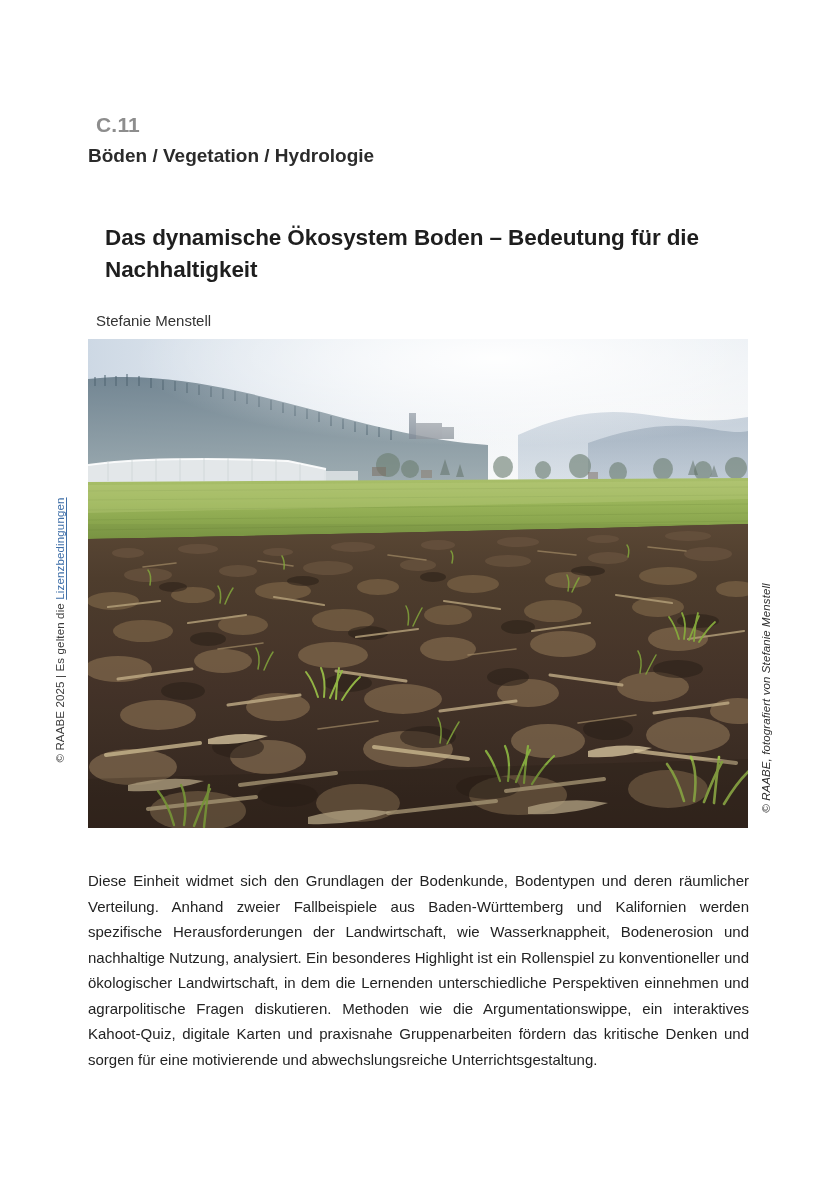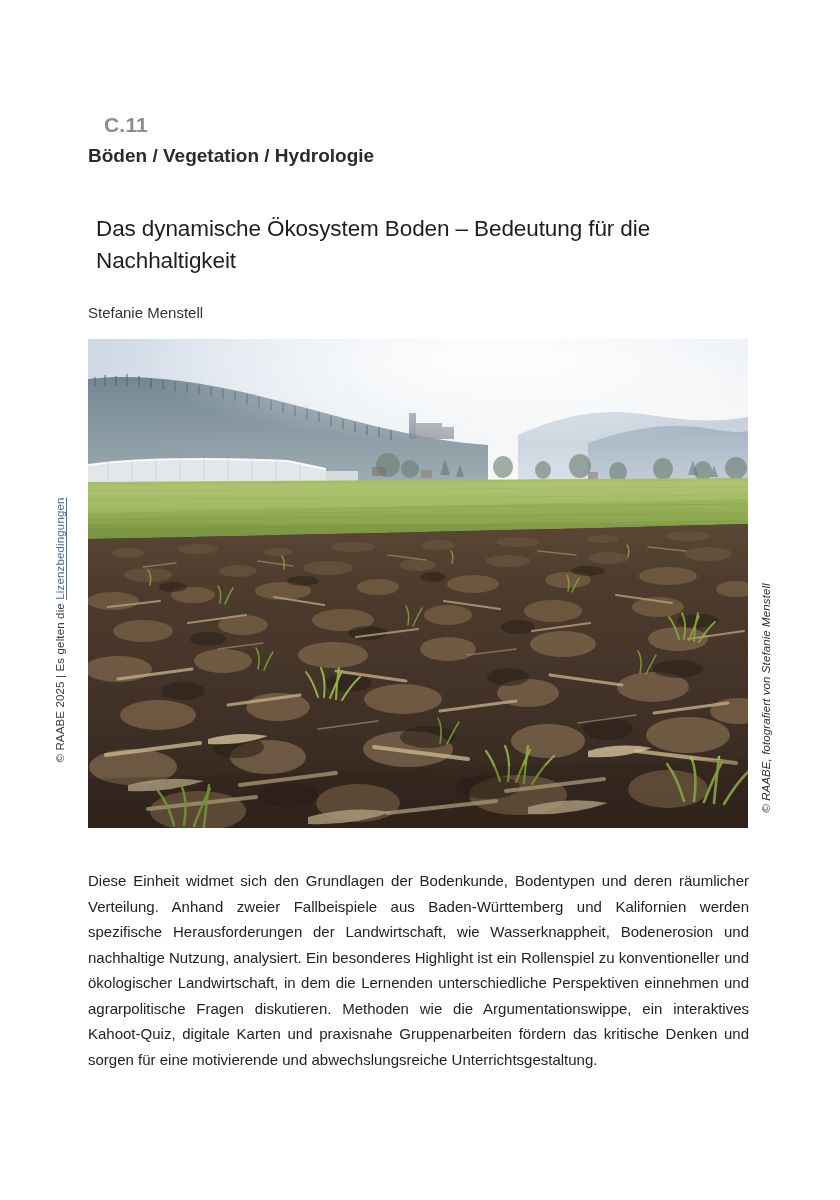--- a/index.html
+++ b/index.html
@@ -28,50 +28,50 @@
     left: 88px;
     top: 112px;
     width: 600px;
   }
   .chapter-code {
     font-size: 21px;
     font-weight: 700;
     color: #8d8d8d;
     letter-spacing: 0.2px;
     line-height: 1.25;
-    margin: 0 0 6px 16px;
+    margin: 0 0 6px 8px;
   }
   .chapter-topic {
     font-size: 19px;
     font-weight: 700;
     color: #2b2b2b;
     line-height: 1.25;
     margin: 0;
   }
   .doc-title {
     position: absolute;
     left: 88px;
     top: 205px;
     width: 600px;
     font-size: 22.5px;
-    font-weight: 400;
+    font-weight: 700;
     color: #1e1e1e;
     line-height: 1.44;
-    margin: 8px;
+    margin: 17px;
     letter-spacing: -0.1px;
   }
   .doc-author {
     position: absolute;
     left: 88px;
     top: 303px;
     font-size: 15px;
     font-weight: 400;
     color: #333333;
     line-height: 1.3;
-    margin: 0;
+    margin: 8px;
   }
 
   
   .side-left {
     position: absolute;
     left: 49px;
     top: 480px;
     width: 22px;
     height: 300px;
   }

